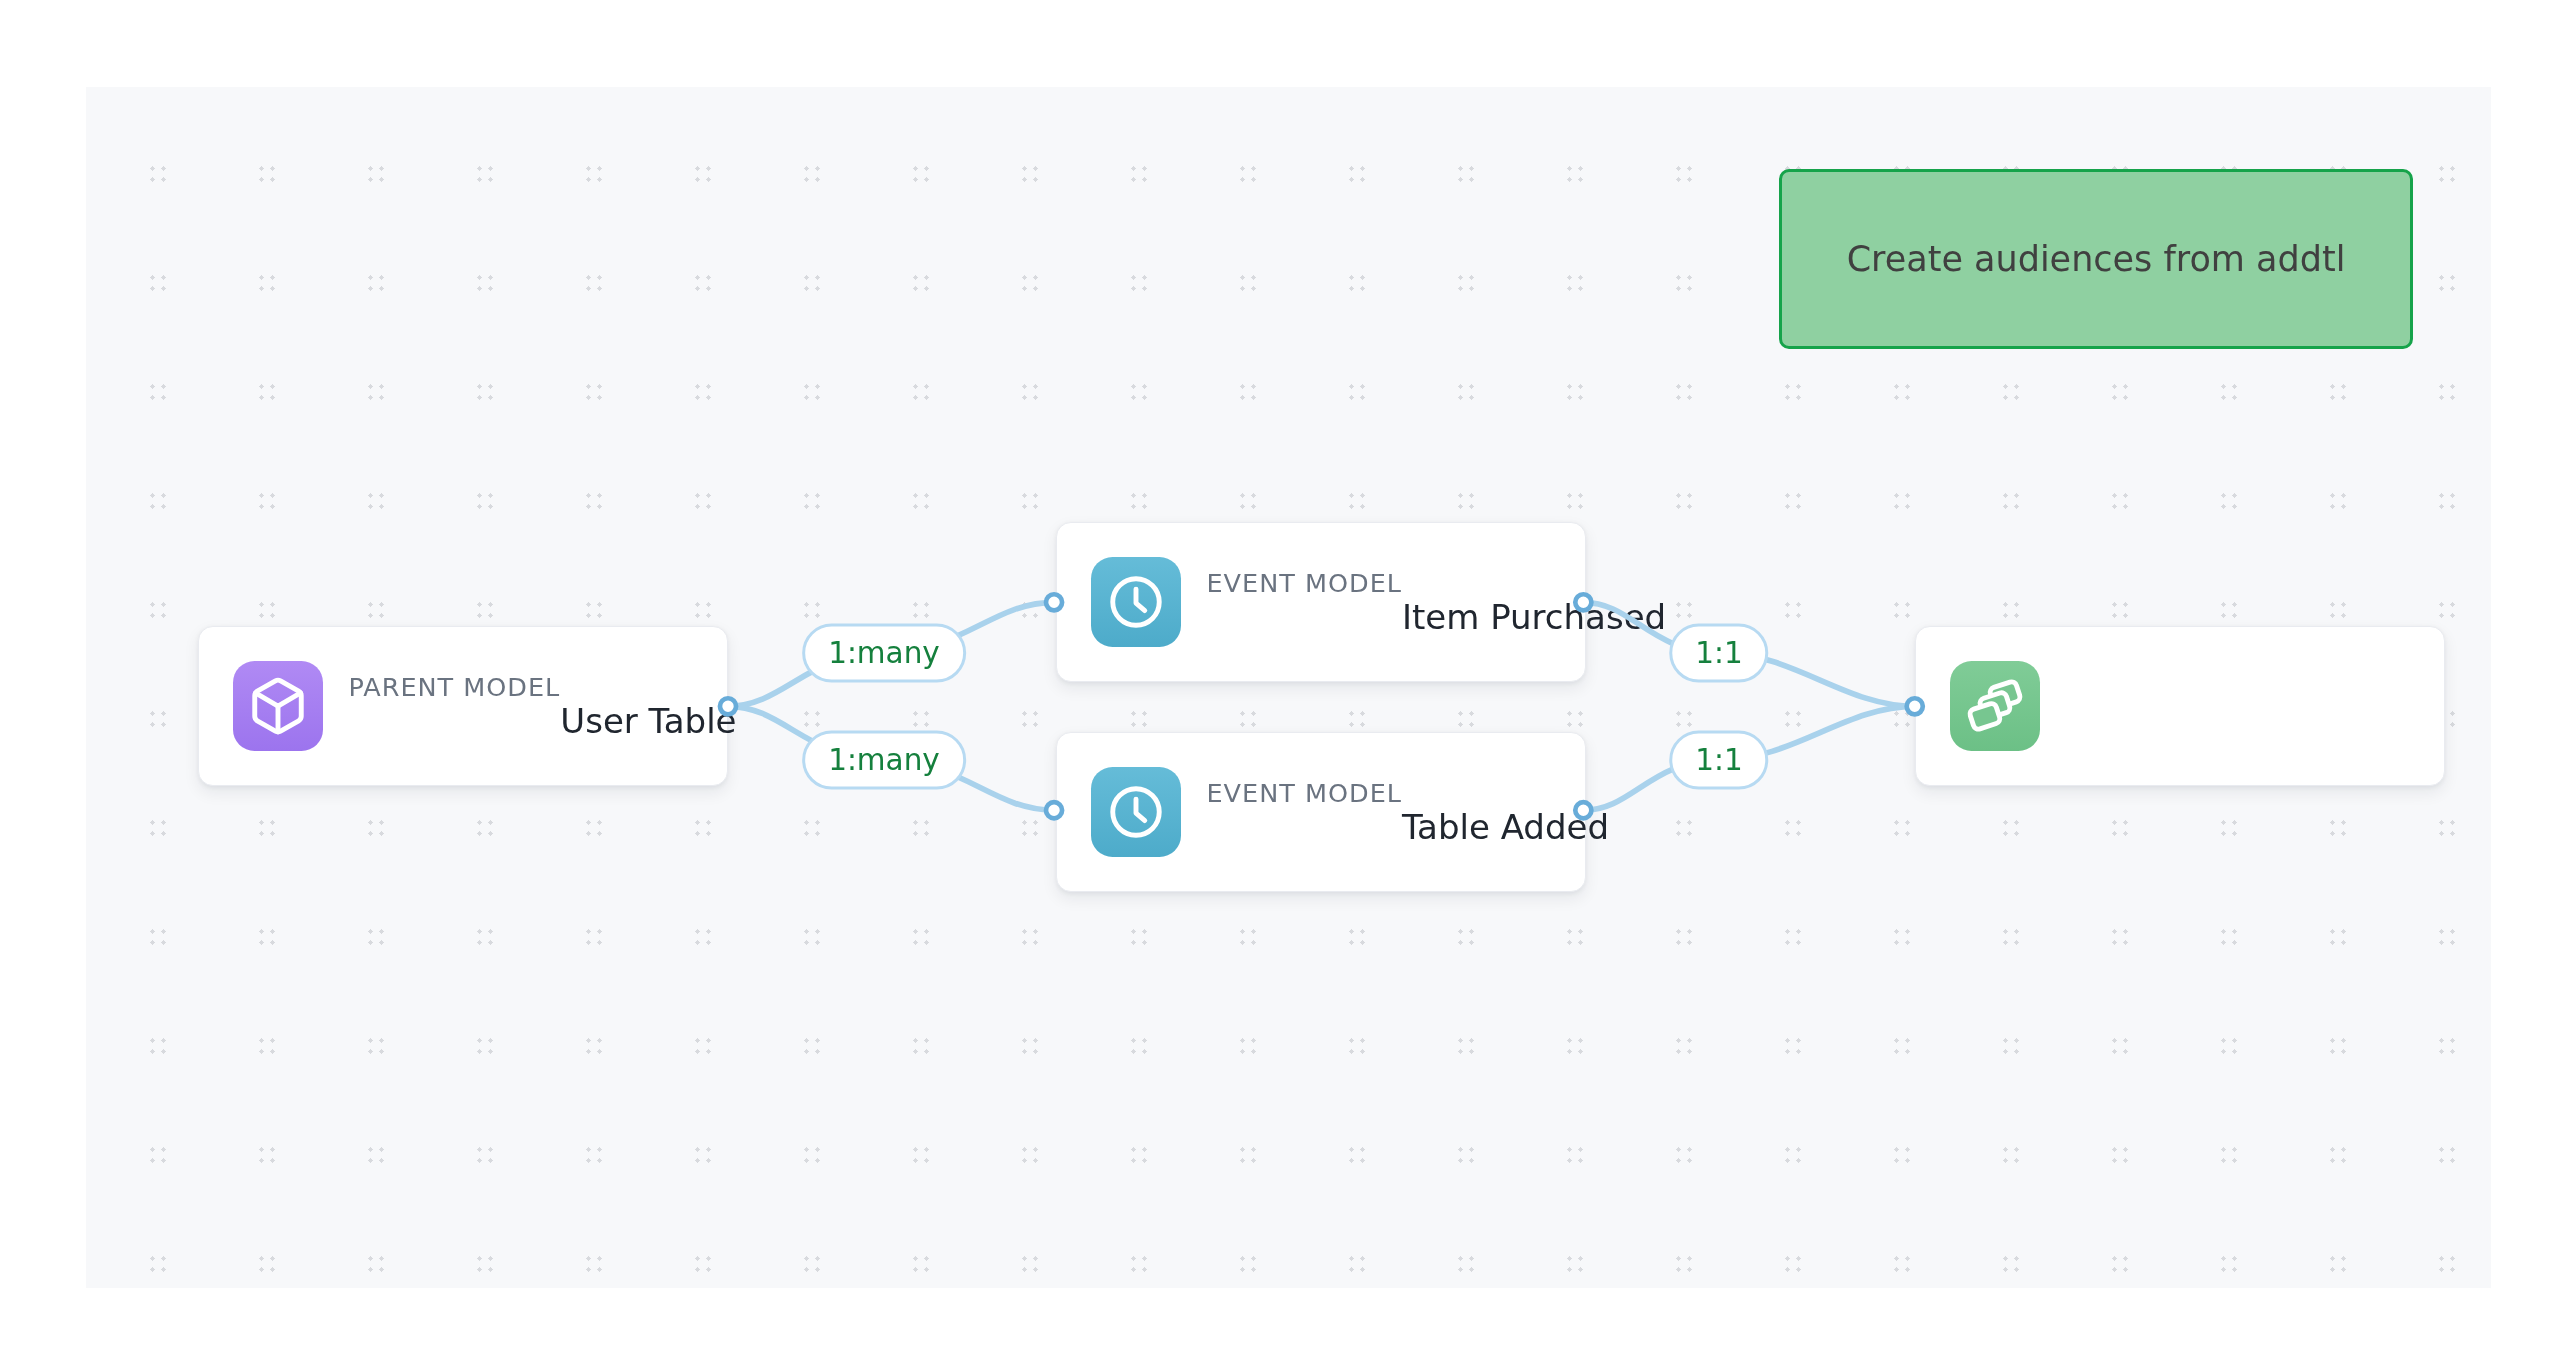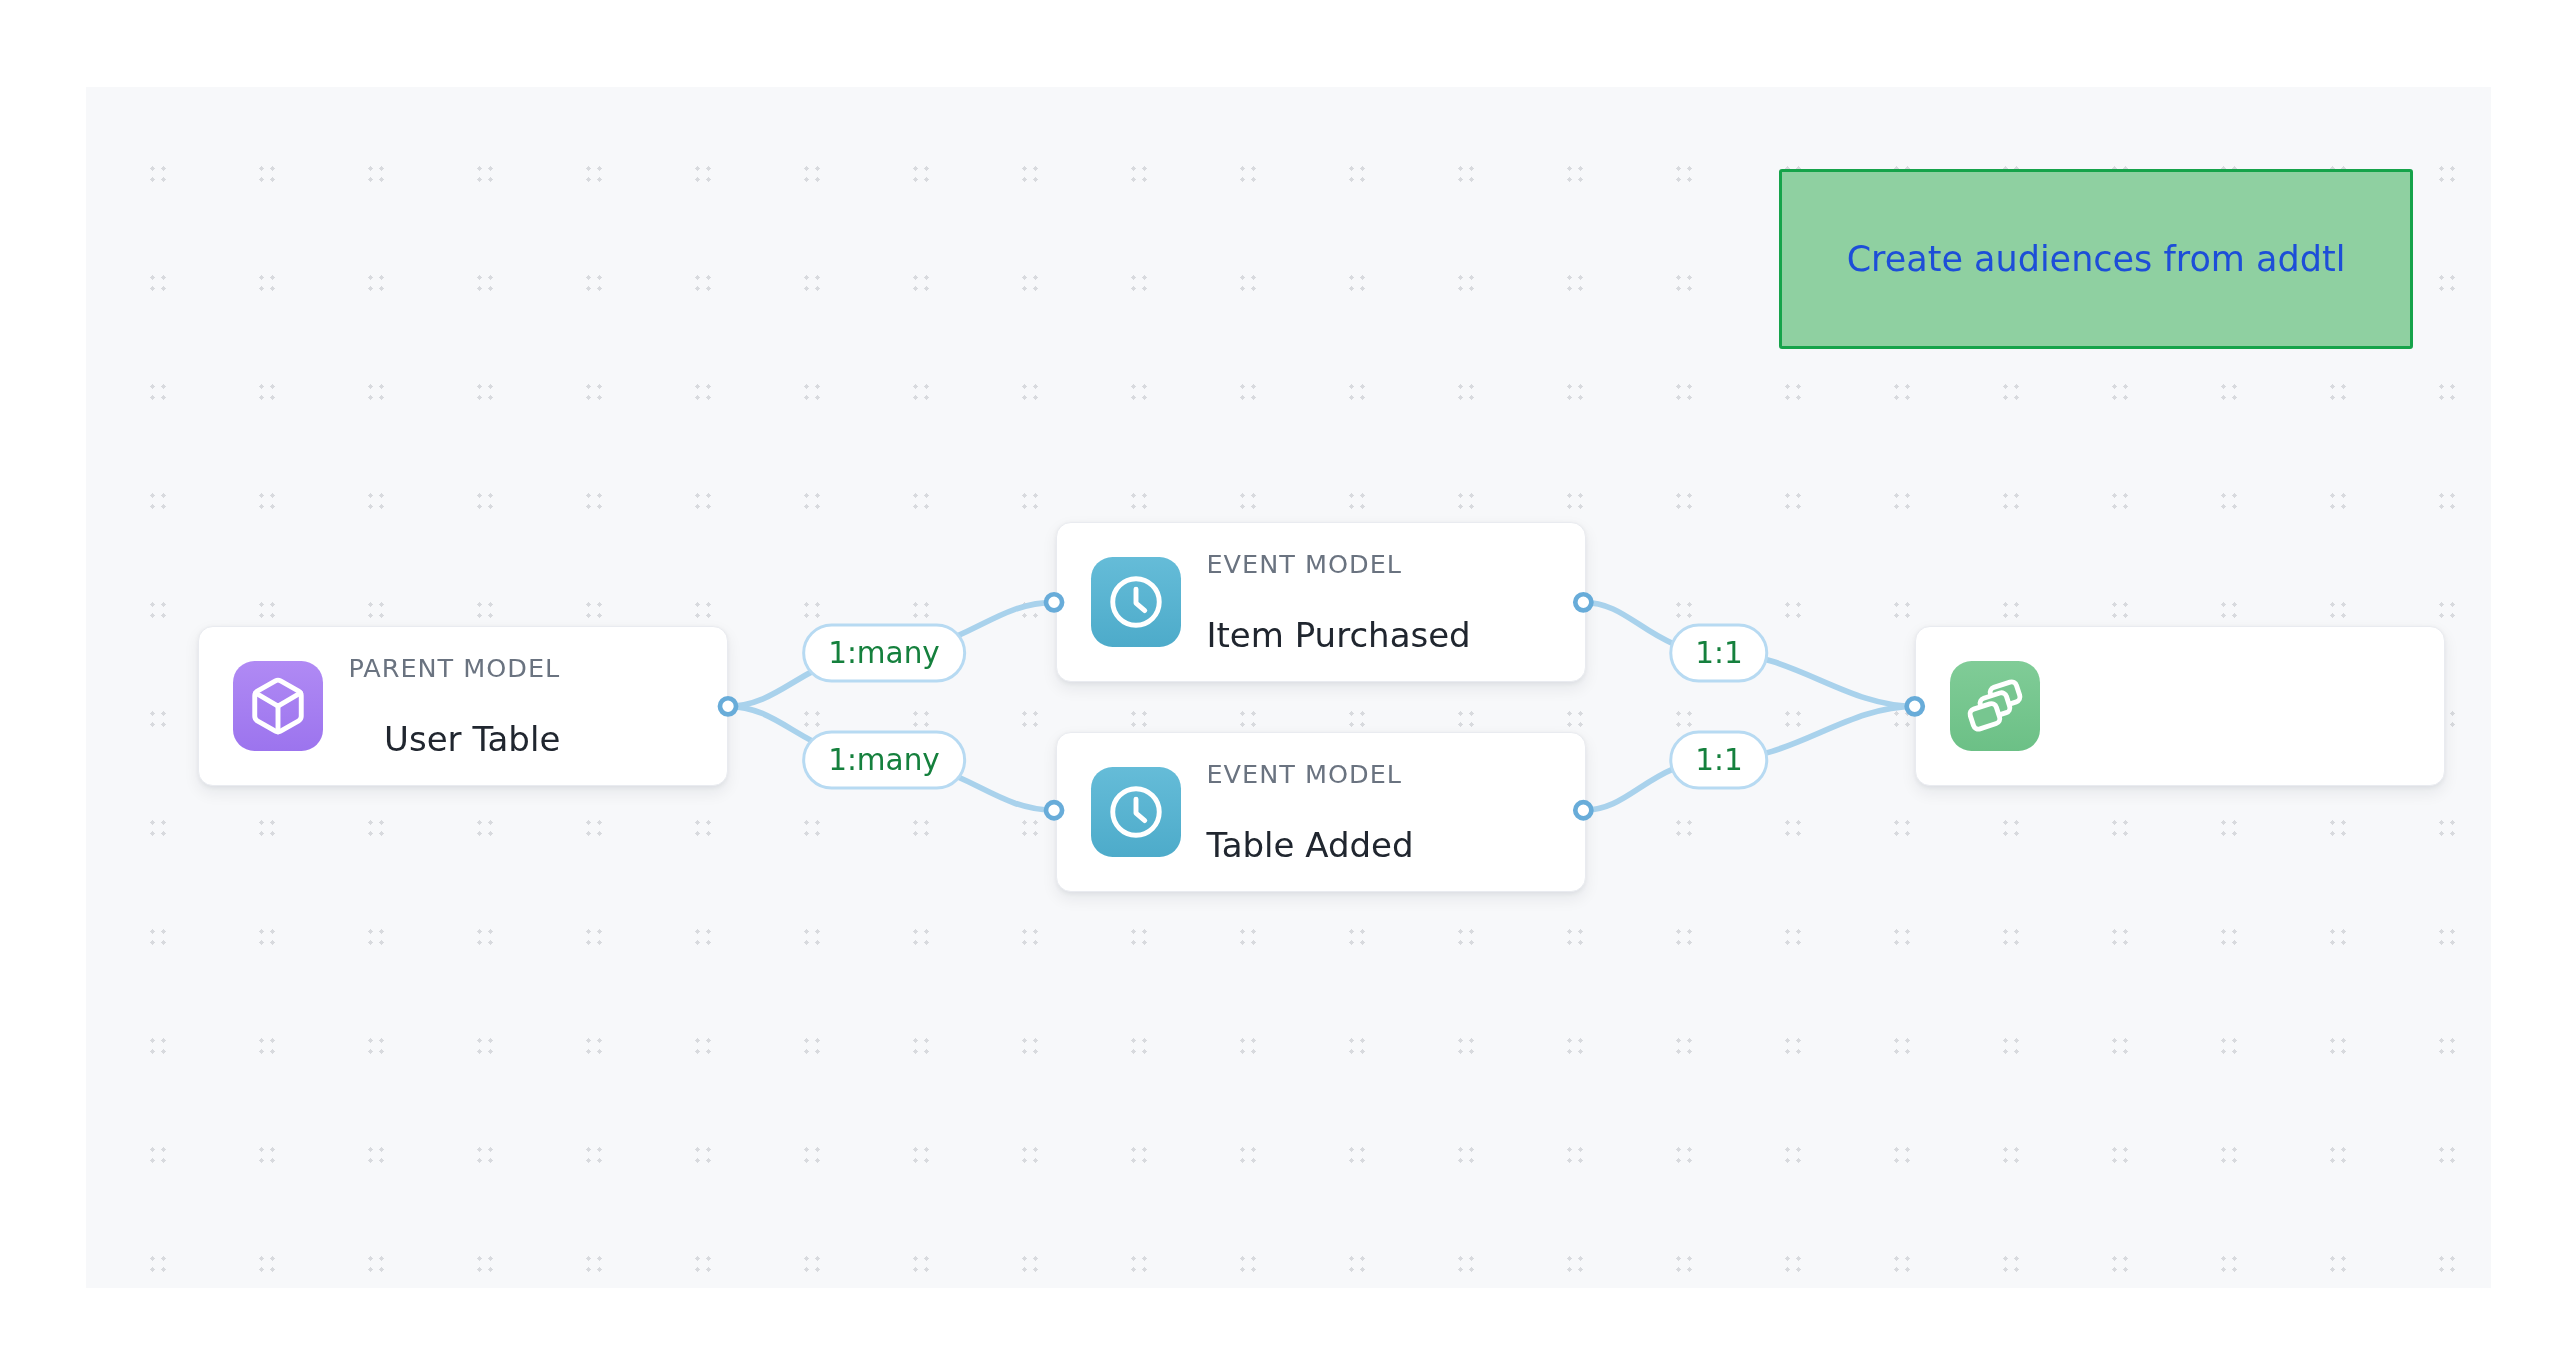--- a/index.html
+++ b/index.html
@@ -24,24 +24,24 @@
   .stage-title{
     position:absolute;left:127px;top:186px;
     font-family:"DejaVu Sans",sans-serif;
     font-size:122px;font-weight:bold;letter-spacing:-2.7px;
     color:#17a24a;line-height:1.05;white-space:nowrap;
   }
   
   .callout{
     position:absolute;left:1693px;top:82px;width:634px;height:180px;
     box-sizing:border-box;
-    background:#8fd0a1;border:3.4px solid #16a34a;border-radius:3px;
+    background:#8fd0a1;border:3.4px solid #16a34a;border-radius:10px;
     display:flex;flex-direction:column;align-items:center;justify-content:center;
     font-family:"DejaVu Sans",sans-serif;
-    font-size:35px;line-height:1.55;color:#1d4ed8;text-align:center;gap:16px;
+    font-size:35px;line-height:1.55;color:#404040;text-align:center;gap:16px;
   }
   
   .edges{position:absolute;left:0;top:0;width:2405px;height:1201px;z-index:5;pointer-events:none;}
   .edges path{fill:none;stroke:#a9d2ec;stroke-width:8.5;stroke-linecap:round;}
   .edges circle{fill:#ffffff;stroke:#68acd9;stroke-width:7;}
   
   .node{
     position:absolute;width:530px;height:160px;box-sizing:border-box;z-index:4;
     background:#ffffff;border:1.3px solid #e9ebf0;border-radius:14.8px;
     box-shadow:0 6.7px 16px rgba(15,23,42,.07),0 1.3px 4px rgba(15,23,42,.05);
@@ -52,21 +52,21 @@
   .node-event2{left:970px;top:645px;}
   .node-related{left:1829px;top:539px;}
   .tile{
     width:90px;height:90px;border-radius:21.5px;flex:0 0 auto;
     display:flex;align-items:center;justify-content:center;
   }
   .tile-purple{background:linear-gradient(180deg,#b08af4,#9c74ee);}
   .tile-teal{background:linear-gradient(180deg,#65bcd8,#4dabca);}
   .tile-green{background:linear-gradient(180deg,#80cc97,#6cc086);}
   .tile svg{display:block;}
-  .node-text{display:flex;flex-direction:column;min-width:0;}
+  .node-text{display:flex;flex-direction:row;min-width:0;}
   .node-label{
     font-family:"DejaVu Sans",sans-serif;
     font-size:25.5px;color:#6a7380;letter-spacing:1px;font-weight:400;
     margin-bottom:6.7px;white-space:nowrap;
   }
   .node-title{
     font-family:"DejaVu Sans",sans-serif;
     font-size:34px;color:#20262f;font-weight:400;white-space:nowrap;margin-top:29px;
   }
   

